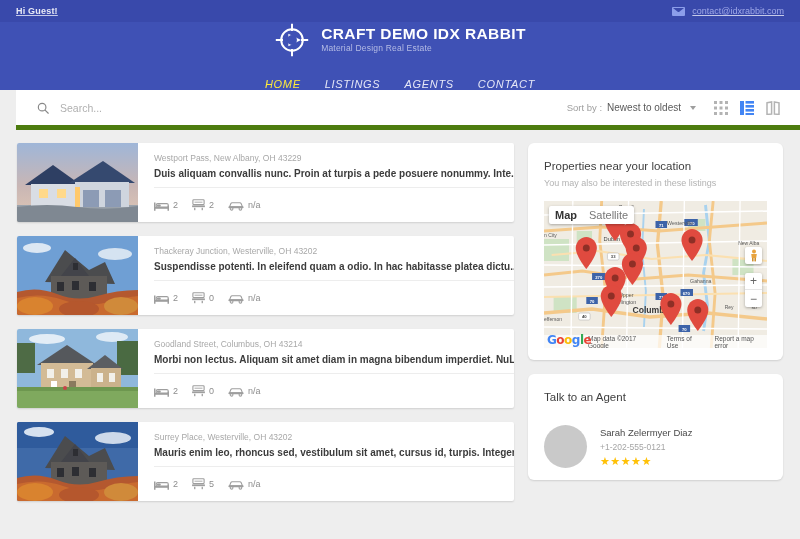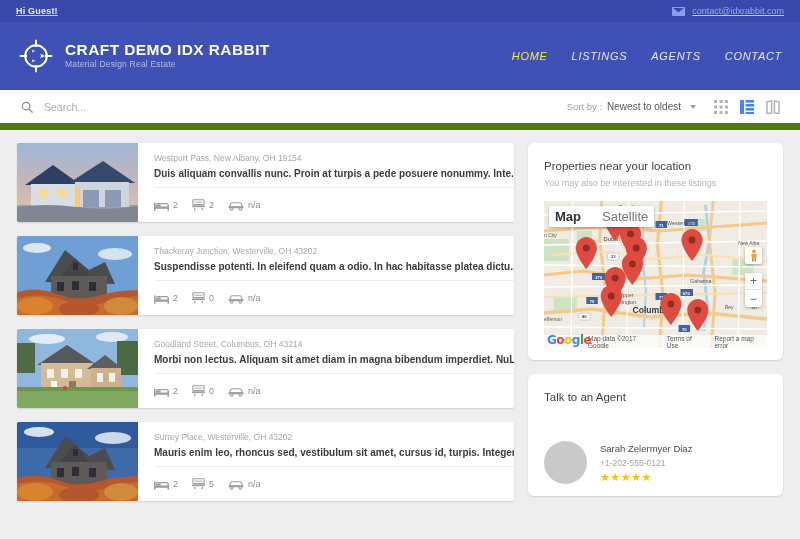--- a/index.html
+++ b/index.html
@@ -28,21 +28,21 @@
     width: 11px; height: 7px;
     border-top: 4px solid #3949ab;
     border-left: 5px solid transparent; border-right: 5px solid transparent;
     box-sizing: border-box;
   }
   .topbar .email { color: #9fa8e8; font-size: 9px; }
 
   
   .header {
     height: 68px; background: #3f51b5;
-    display: flex; align-items: center; padding: 0 18px;
+    display: flex; align-items: center; padding: 0 18px; flex-direction: column;
   }
   .brand { display: flex; align-items: center; gap: 11px; }
   .logo-mark { width: 36px; height: 36px; flex: 0 0 36px; }
   .brand-text .brand-title {
     color: #ffffff; font-size: 15.5px; font-weight: bold;
     letter-spacing: .4px; line-height: 17px;
   }
   .brand-text .brand-sub {
     color: #b5bce5; font-size: 8.5px; line-height: 13px; letter-spacing: .2px;
   }
@@ -51,21 +51,22 @@
   .nav a {
     color: #e6e8f7; font-size: 11px; letter-spacing: .7px;
     text-decoration: none; font-weight: 500; font-style: italic;
   }
   .nav a.active { color: #ffeb3b; }
 
   
   .filterbar {
     height: 40px; background: #ffffff;
     display: flex; align-items: center; padding: 0 20px;
-    border-bottom: 7px solid #4d7c0f;
+    border-bottom: 5px solid #4d7c0f;
+    margin-left: 16px;
   }
   .search-wrap { display: flex; align-items: center; gap: 10px; flex: 1; }
   .search-input {
     border: none; outline: none; font-size: 10.5px;
     color: #555; font-family: "Liberation Sans", sans-serif;
     width: 260px; background: transparent;
   }
   .search-input::placeholder { color: #b0b0b0; }
   .sort-wrap { display: flex; align-items: center; gap: 5px; margin-right: 18px; }
   .sort-label { font-size: 9.5px; color: #9e9e9e; }
@@ -123,21 +124,21 @@
   }
   .panel-title { font-size: 11.5px; color: #3f3f3f; line-height: 19px; }
   .panel-sub { font-size: 9px; color: #b3b3b3; line-height: 15px; }
   .map-box {
     margin-top: 10px; height: 147px; position: relative;
     overflow: hidden; background: #e9e5dc;
   }
   .map-type {
     position: absolute; top: 5px; left: 5px; z-index: 6;
     background: #fff; border-radius: 2px; display: flex;
-    box-shadow: 0 1px 3px rgba(0,0,0,.3); font-size: 13px; gap: 9px;
+    box-shadow: 0 1px 3px rgba(0,0,0,.3); font-size: 11px;
   }
   .map-type span { padding: 3px 6px; color: #777; }
   .map-type span.sel { color: #333; font-weight: bold; }
   .map-ctrl {
     position: absolute; right: 5px; z-index: 6;
     background: #fff; box-shadow: 0 1px 3px rgba(0,0,0,.3); border-radius: 2px;
   }
   .map-ctrl.peg { top: 46px; width: 17px; height: 17px; display: flex; align-items: center; justify-content: center; }
   .map-ctrl.zoom { top: 72px; width: 17px; }
   .map-ctrl.zoom div {
@@ -149,21 +150,21 @@
     position: absolute; bottom: 0; left: 0; right: 0; z-index: 6;
     height: 13px; display: flex; align-items: center;
     background: rgba(255,255,255,.72); font-size: 6.5px; color: #555;
     padding-left: 44px; gap: 11px;
   }
   .gmark {
     position: absolute; left: 3px; bottom: 1px; z-index: 7;
     font-size: 12px; font-weight: bold; letter-spacing: -.5px;
     font-family: "DejaVu Sans", sans-serif;
   }
-  .agent-row { display: flex; align-items: center; gap: 13px; margin-top: 34px; }
+  .agent-row { display: flex; align-items: center; gap: 13px; margin-top: 18px; }
   .avatar { width: 43px; height: 43px; border-radius: 50%; background: #c9c9c9; flex: 0 0 43px; }
   .agent-name { font-size: 9.5px; color: #4a4a4a; line-height: 15px; }
   .agent-phone { font-size: 8.5px; color: #a5a5a5; line-height: 14px; }
   .stars { color: #ffc107; font-size: 11px; letter-spacing: .5px; line-height: 14px; }
 </style>
 </head>
 <body>
 
 <div class="topbar">
   <span class="greet">Hi Guest!</span>
@@ -268,21 +269,21 @@
           <rect x="40" y="46" width="9" height="9" fill="#ffd98a"></rect>
           <rect x="66" y="47" width="16" height="17" fill="#8c9bb5"></rect>
           <rect x="88" y="47" width="16" height="17" fill="#8c9bb5"></rect>
           <rect x="58" y="44" width="5" height="20" fill="#ffc96b"></rect>
           <path d="M0 64 Q30 60 60 64 T121 63 L121 79 L0 79 Z" fill="#7f8892"></path>
         </svg>
       </div>
       <div class="card-body">
         <div class="card-top">
           <div class="card-toptext">
-            <div class="card-addr">Westport Pass, New Albany, OH 19154</div>
+            <div class="card-addr">Westport Pass, New Albany, OH 43229</div>
             <div class="card-desc">Duis aliquam convallis nunc. Proin at turpis a pede posuere nonummy. Inte...</div>
           </div>
 
         </div>
         <div class="card-bottom">
           <div class="specs">
             <span class="spec">
               <svg width="15" height="11" viewBox="0 0 20 14">
                 <rect x="0" y="3" width="2" height="11" fill="#9e9e9e"></rect>
                 <rect x="0" y="9" width="20" height="2.4" fill="#9e9e9e"></rect>

